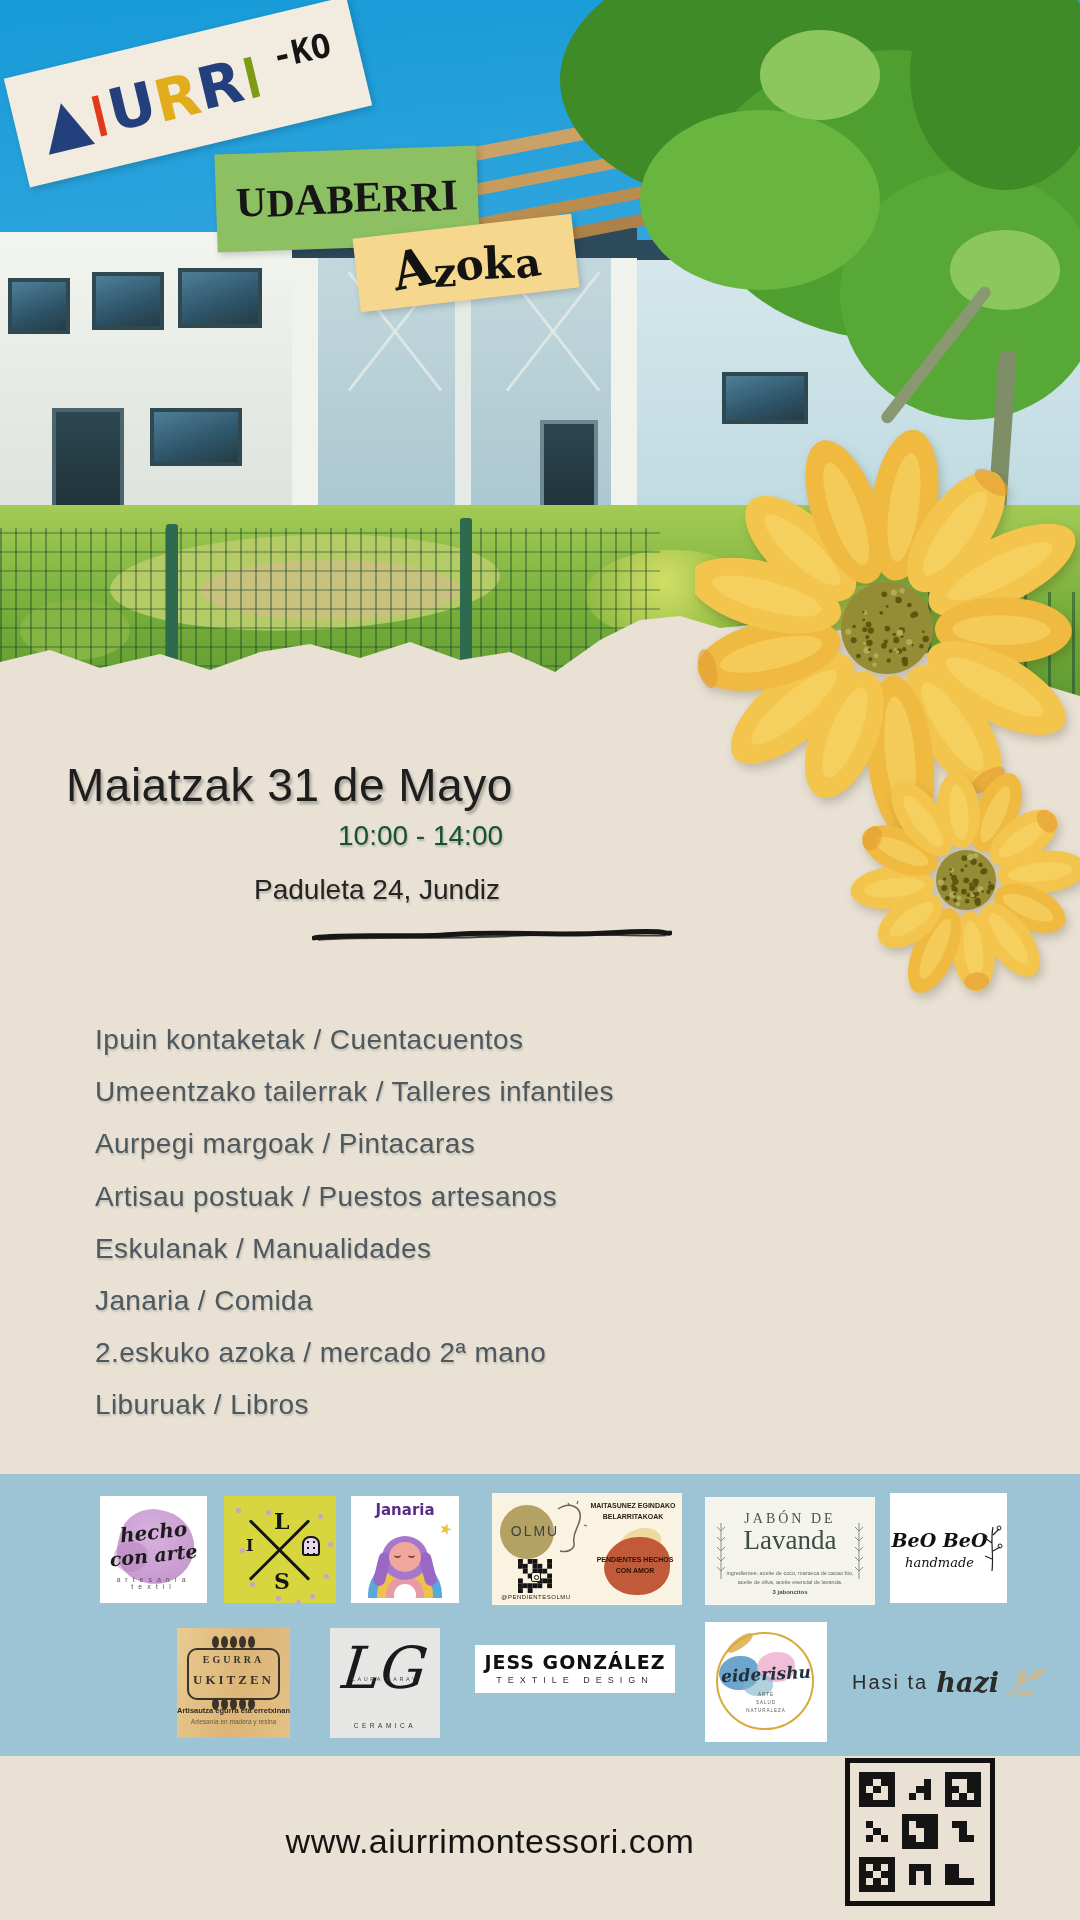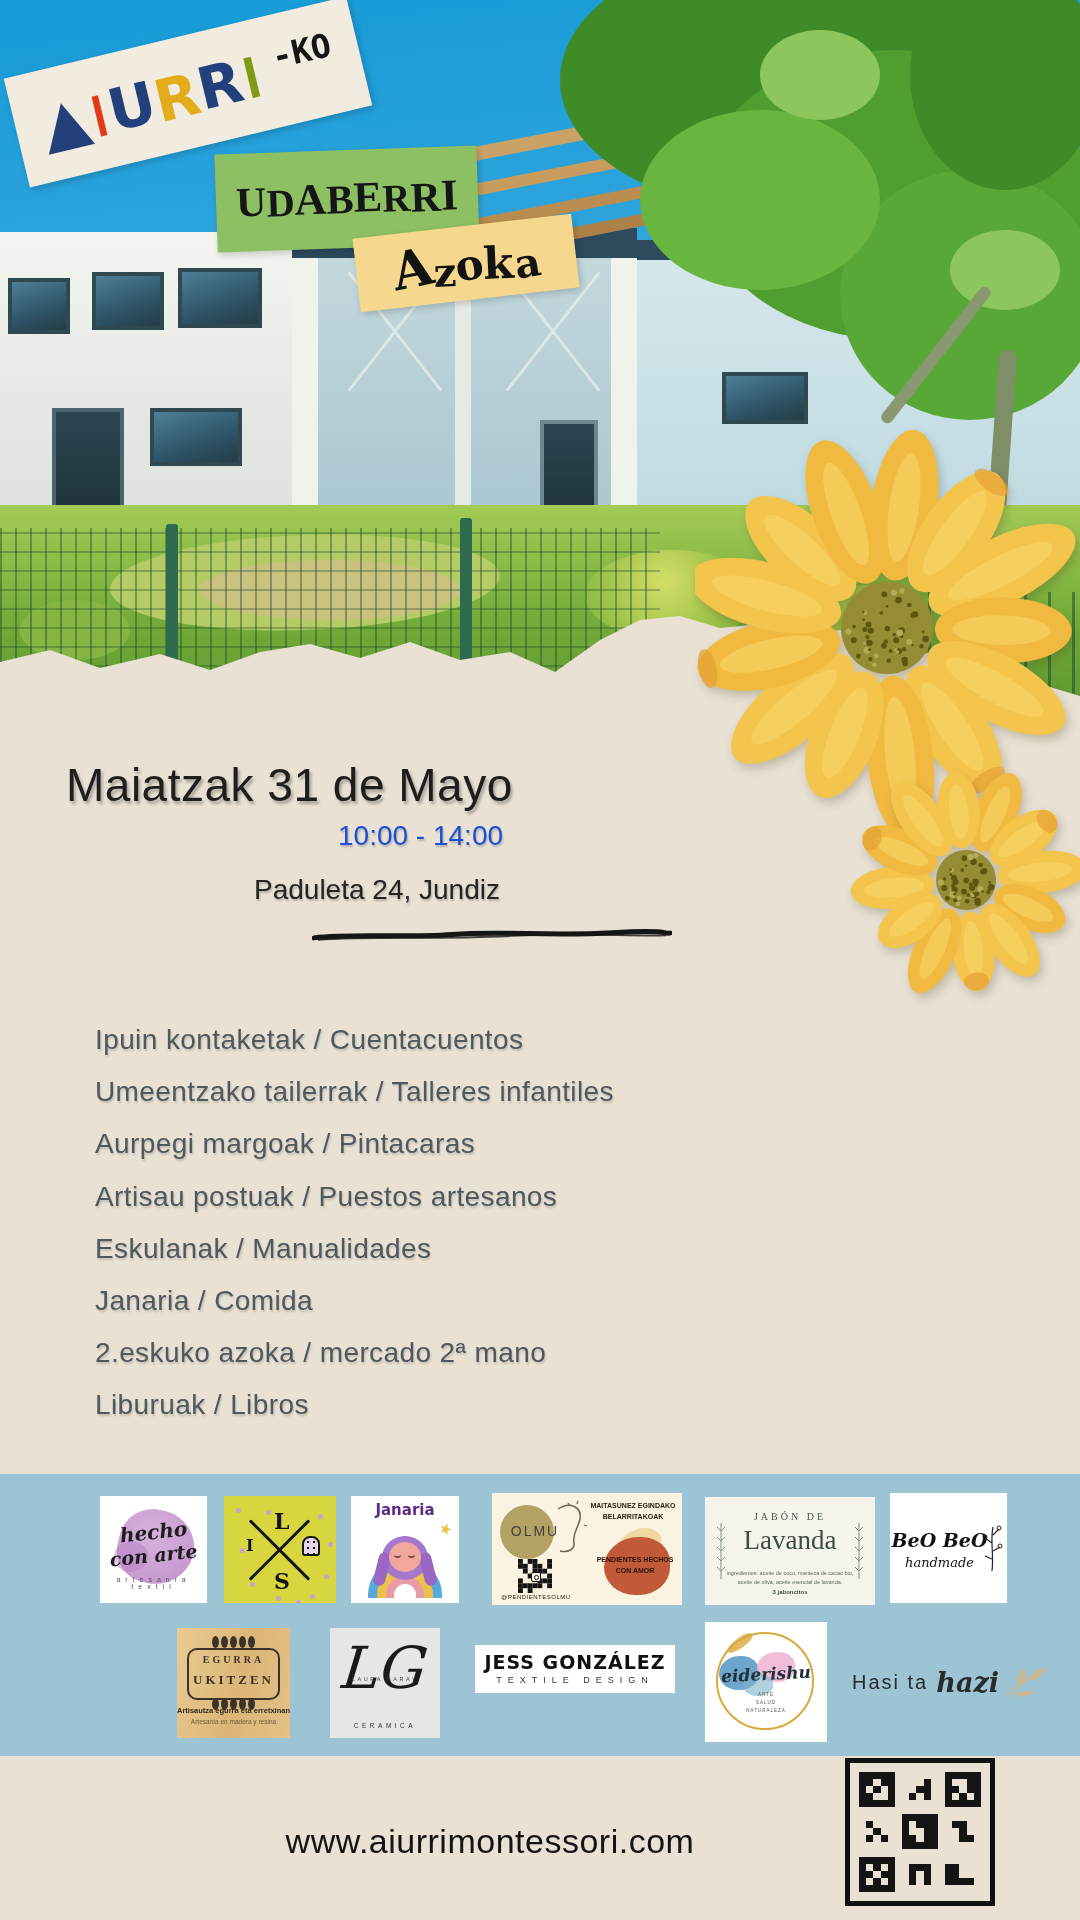--- a/index.html
+++ b/index.html
@@ -68,21 +68,21 @@
   .zw-2{font-size:42px;transform:rotate(-3deg) translateY(-1px);}
   .zw-3{font-size:44px;transform:rotate(4deg) translateY(1px);}
   .zw-4{font-size:40px;transform:rotate(-3deg) translateY(3px);}
 
   
   .flower{position:absolute;z-index:4;filter:drop-shadow(3px 5px 5px rgba(60,45,10,.22));}
 
   
   .event-date{position:absolute;left:66px;top:758px;z-index:5;font-size:46px;color:#1e1e1e;letter-spacing:.5px;
               text-shadow:2px 3px 3px rgba(0,0,0,.28);}
-  .event-time{position:absolute;left:338px;top:820px;z-index:5;font-size:28px;color:#1d4ed8;
+  .event-time{position:absolute;left:338px;top:820px;z-index:5;font-size:28px;color:#14532d;
               text-shadow:1px 2px 2px rgba(0,0,0,.22);}
   .event-address{position:absolute;left:254px;top:874px;z-index:5;font-size:28px;color:#242424;
               text-shadow:1px 2px 2px rgba(0,0,0,.22);}
   .divider{position:absolute;left:312px;top:928px;z-index:5;transform:rotate(-.6deg);}
 
   .activities{position:absolute;left:95px;top:1014px;width:700px;z-index:5;text-align:left;}
   .activity{height:52.2px;line-height:52.2px;font-size:28px;color:#4e585f;letter-spacing:.4px;
             text-shadow:1px 2px 2px rgba(0,0,0,.16);}
 
   
@@ -138,21 +138,21 @@
            color:#2a1206;line-height:1.5;}
   .olmu-qr{position:absolute;left:26px;top:66px;width:34px;height:34px;}
   .olmu-ig{position:absolute;left:39px;top:79px;width:8px;height:8px;border:1.5px solid #141414;border-radius:2px;background:#faf3e2;}
   .olmu-ig::after{content:"";position:absolute;left:2px;top:2px;width:2.5px;height:2.5px;border:1px solid #141414;border-radius:50%;}
   .olmu-handle{position:absolute;left:2px;top:101px;width:84px;text-align:center;font-size:6px;color:#2a2015;letter-spacing:.5px;}
   .olmu-face{position:absolute;left:56px;top:6px;}
 
   
   .v-lavanda{left:705px;top:23px;width:170px;height:108px;background:#f4f3ec;}
   .lav-top{position:absolute;left:0;right:0;top:14px;text-align:center;font-family:"Liberation Serif",serif;
-           font-size:10px;letter-spacing:3px;color:#46564e;}
+           font-size:14px;letter-spacing:3px;color:#46564e;}
   .lav-name{position:absolute;left:0;right:0;top:28px;text-align:center;font-family:"Liberation Serif",serif;
             font-size:27px;color:#3c4e46;}
   .lav-ing{position:absolute;left:16px;right:16px;top:72px;text-align:center;font-size:5.5px;color:#5e6a62;line-height:1.6;}
   .lav-count{position:absolute;left:0;right:0;top:92px;text-align:center;font-size:6px;font-weight:bold;color:#3c4e46;}
   .lav-sprig{position:absolute;top:26px;}
 
   
   .v-beo{left:890px;top:19px;width:117px;height:110px;}
   .beo-name{position:absolute;left:0;right:18px;top:36px;text-align:center;font-family:"DejaVu Serif",serif;
             font-style:italic;font-weight:bold;font-size:19px;color:#111;}

